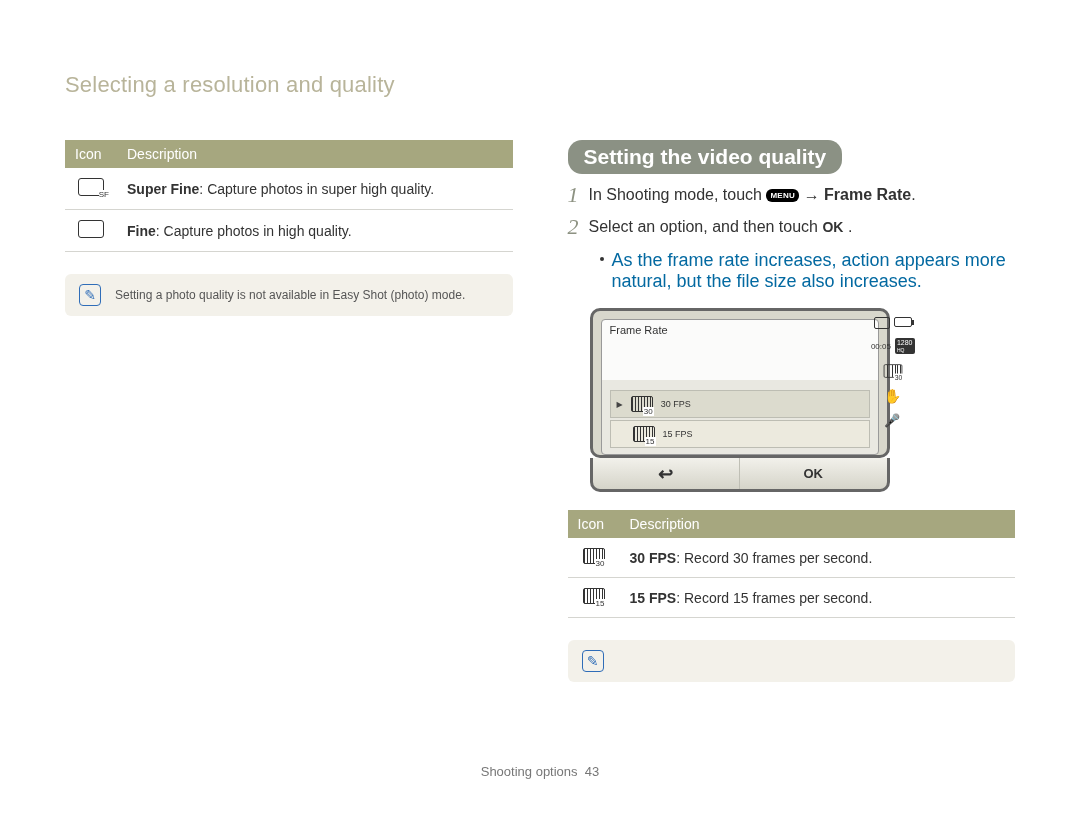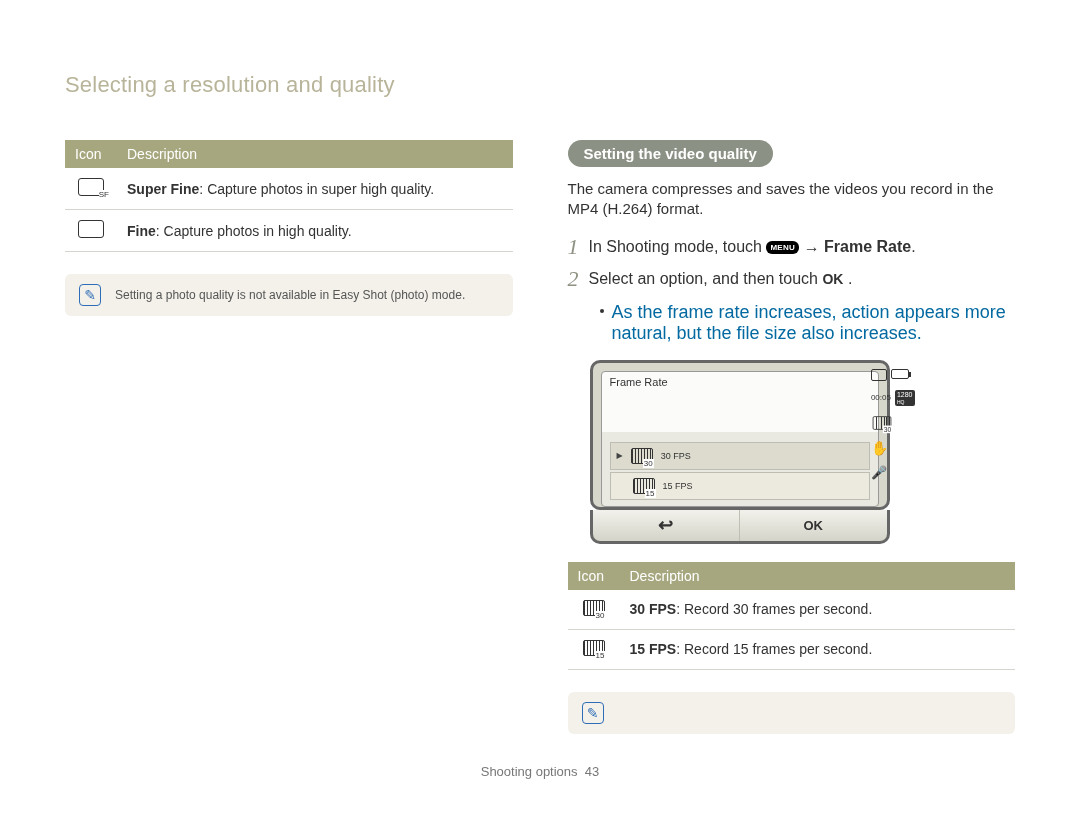--- a/index.html
+++ b/index.html
@@ -65,21 +65,21 @@
     font-size:12px; color:#555;
   }
   .note-icon {
     width:22px; height:22px; border:1.6px solid #2f6db8; border-radius:4px;
     color:#2f6db8; display:flex; align-items:center; justify-content:center;
     font-size:14px; flex-shrink:0;
   }
   
   .pill {
     display:inline-block; background:#8b9184; color:#fff;
-    font-size:15px; font-weight:700; padding:5px 16px; border-radius:14px;
+    font-size:21px; font-weight:700; padding:5px 16px; border-radius:14px;
     margin-bottom:12px;
   }
   .body-text { font-size:15px; color:#333; margin-bottom:18px; line-height:1.35; }
   .step { display:flex; gap:10px; font-size:16px; margin-bottom:12px; align-items:flex-start; }
   .step-num { font-size:22px; font-style:italic; color:#8d9282; font-family: Georgia, serif; line-height:1; margin-top:-2px; }
   .menu-chip {
     display:inline-block; background:#000; color:#fff; font-size:8px; font-weight:700;
     padding:2px 4px; border-radius:6px; vertical-align:middle; letter-spacing:0.3px;
   }
   .ok-inline { display:inline-block; font-weight:700; font-size:14px; }
@@ -95,21 +95,21 @@
   .cam-screen-inner {
     background: linear-gradient(#fbfbfa 0 45%, #e9e8e1 45% 100%);
     border:1px solid #999; border-radius:4px; height:100%;
     position:relative;
   }
   .cam-title { position:absolute; top:4px; left:8px; font-size:11px; color:#333; }
   .menu-list { position:absolute; bottom:6px; left:8px; right:8px; }
   .menu-item { display:flex; align-items:center; gap:8px; font-size:9px; color:#333; padding:5px 6px; background:#eceade; border:1px solid #bdbdb3; margin-top:2px; }
   .menu-item.sel { background:#dcdbce; }
   .mi-arrow { font-size:8px; color:#444; }
-  .right-icons { position:absolute; right:-28px; top:6px; display:flex; flex-direction:column; gap:9px; }
+  .right-icons { position:absolute; right:-28px; top:6px; display:flex; flex-direction:column; gap:9px; align-items:center; }
   .ri { width:16px; height:12px; border:1.2px solid #333; border-radius:2px; }
   .ri.batt { width:18px; height:10px; position:relative; }
   .ri.batt::after { content:""; position:absolute; right:-3px; top:2px; width:2px; height:5px; background:#333; }
   .ri.txt { border:none; font-size:8px; height:auto; text-align:center; width:auto; }
   .cam-bar {
     border:3px solid #666; border-top:none; border-radius:0 0 10px 10px;
     background:linear-gradient(#f2f1eb,#d5d4c9);
     height:34px; display:flex;
   }
   .cam-btn { flex:1; display:flex; align-items:center; justify-content:center; border-right:1px solid #bfbfb5; }
@@ -148,21 +148,20 @@
       </table>
 
     <div class="note">
       <div class="note-icon">✎</div>
       <div>Setting a photo quality is not available in Easy Shot (photo) mode.</div>
     </div>
   </div>
 
   <div class="col">
     <div class="pill">Setting the video quality</div>
-    <div class="body-text">The camera compresses and saves the videos you record in the MP4 (H.264) format.</div>
 
     <div class="step">
       <div class="step-num">1</div>
       <div>
         <span>In Shooting mode, touch </span>
         <span class="menu-chip">MENU</span>
         <span> → </span>
         <span class="bold">Frame Rate</span><span>.</span>
       </div>
     </div>

